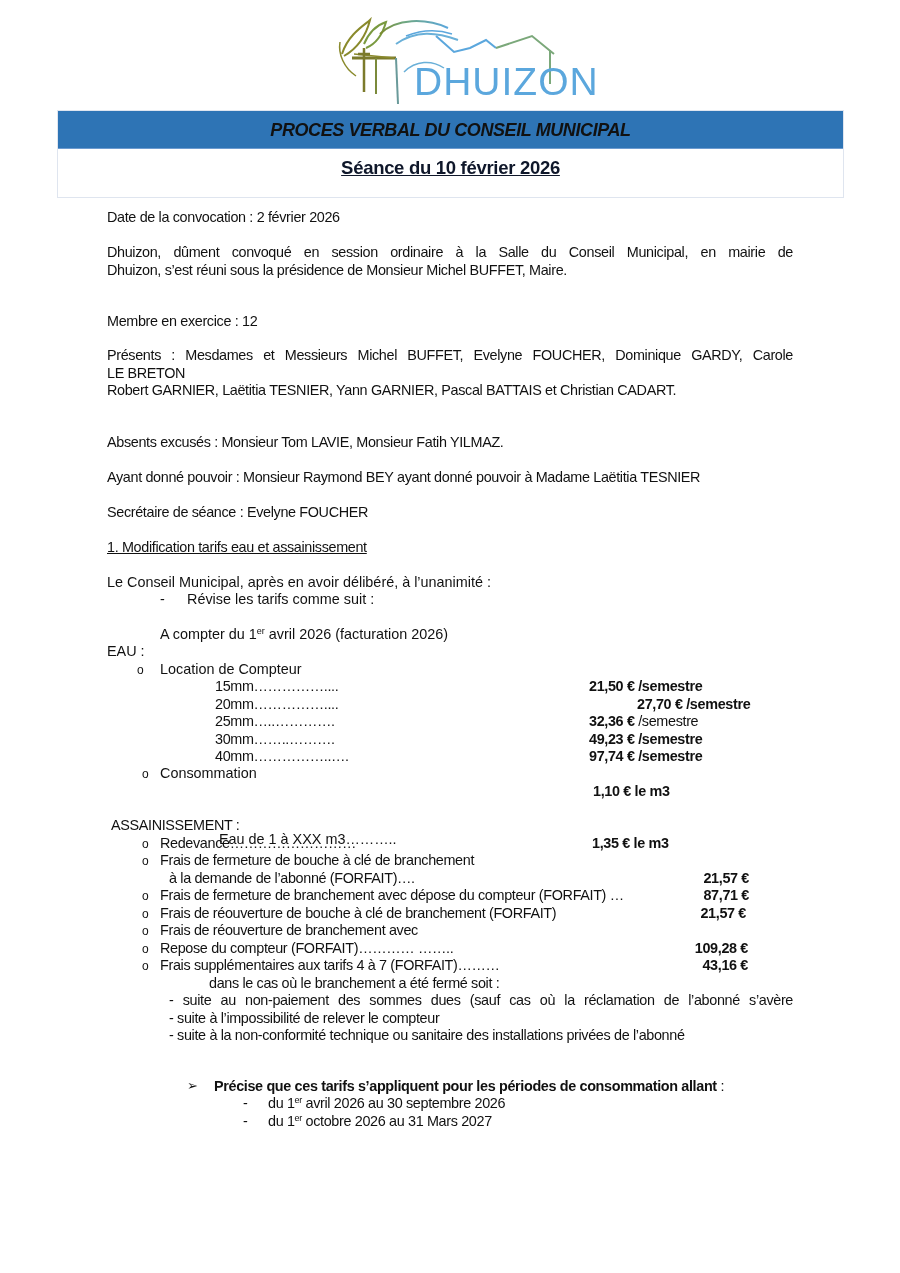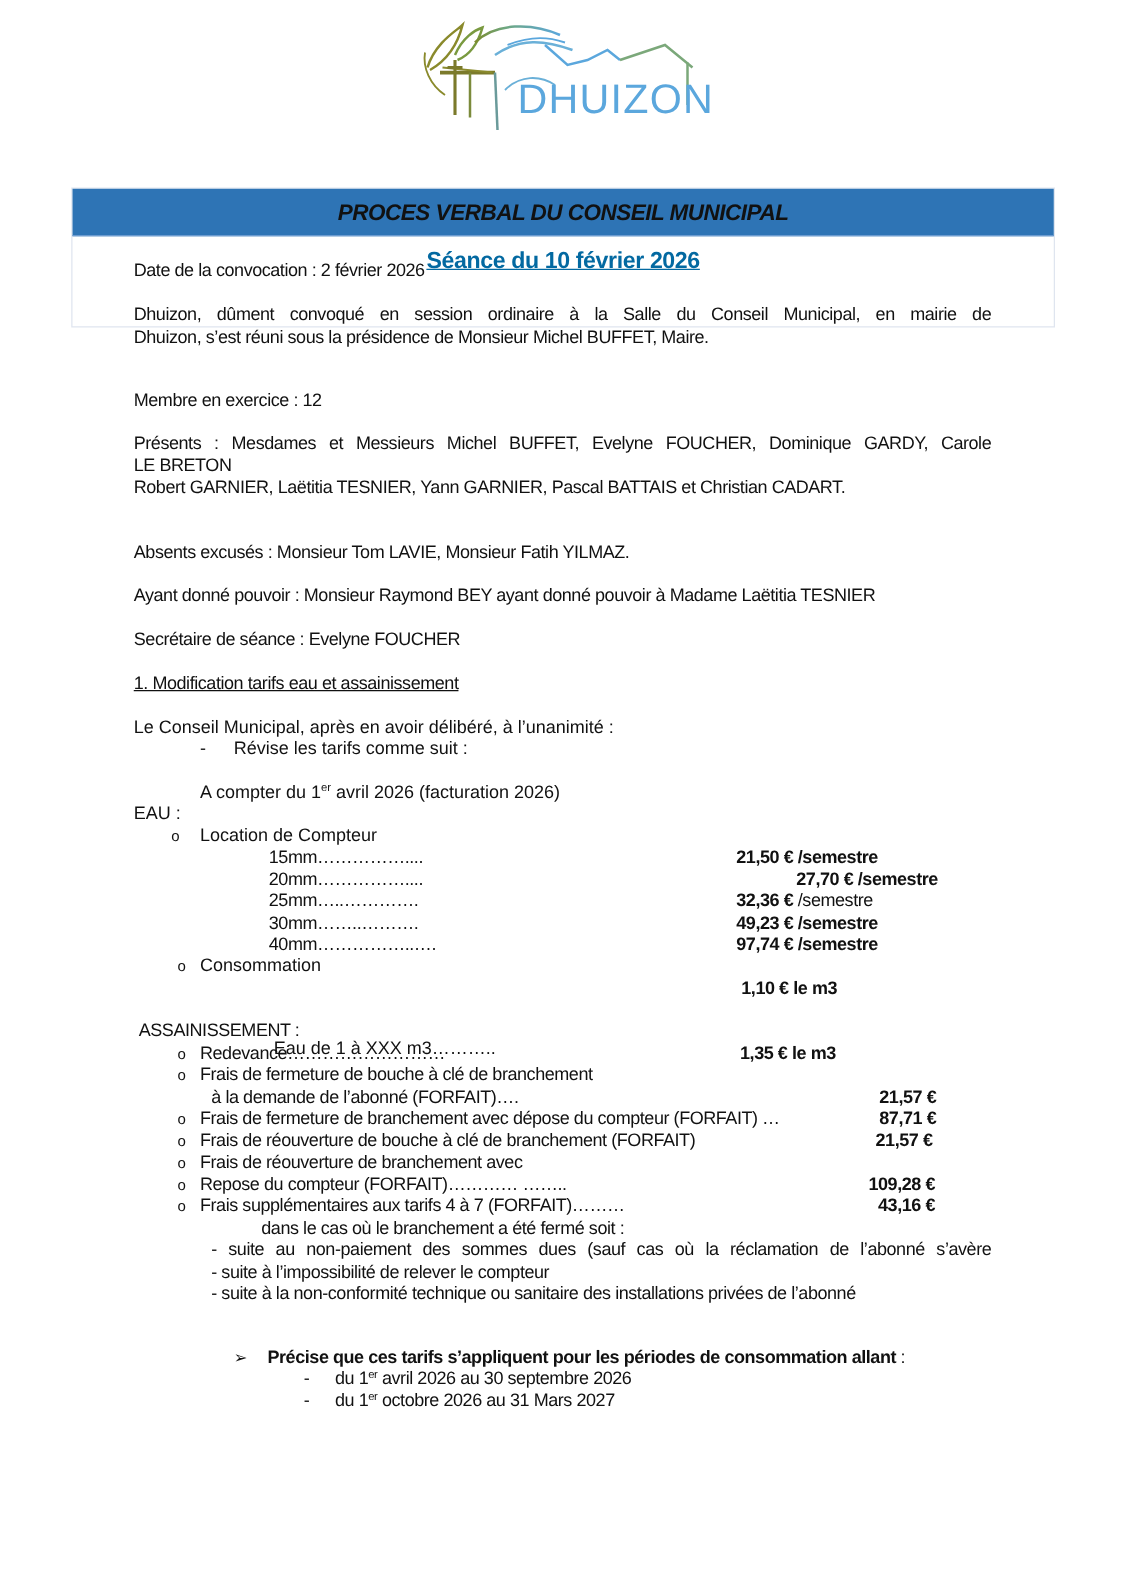--- a/index.html
+++ b/index.html
@@ -2,28 +2,28 @@
 <html><head>
   <meta charset="utf-8">
   <style>
     * { margin: 0; padding: 0; box-sizing: border-box; }
     html, body { width: 900px; height: 1273px; background: #ffffff; }
     body { position: relative; font-family: "Liberation Sans", sans-serif; color: #111; font-size: 14.2px; overflow: hidden; }
     .abs { position: absolute; white-space: nowrap; }
 
     
     .logo { position: absolute; left: 336px; top: 14px; width: 226px; height: 94px; }
-    .logo-text { position: absolute; left: 78px; top: 46px; font-family: "Liberation Sans", sans-serif; font-size: 33px; letter-spacing: 1px; color: #5ba7dd; font-weight: normal; }
+    .logo-text { position: absolute; left: 78px; top: 46px; font-family: "Liberation Sans", sans-serif; font-size: 39px; letter-spacing: 1px; color: #5ba7dd; font-weight: normal; }
 
     
-    .hdr { position: absolute; left: 57px; top: 110px; width: 787px; height: 112px; border: 1px solid #dfe5ef; margin-top: 40px; }
+    .hdr { position: absolute; left: 57px; top: 110px; width: 787px; height: 88px; border: 1px solid #dfe5ef; }
     .hdr-band { position: absolute; left: 0; top: 0; width: 100%; height: 38px; background: #2e74b5; border-bottom: 1px solid #6c9bd0; }
     .hdr-title { position: absolute; left: 0; top: 0; width: 100%; height: 38px; line-height: 38px; text-align: center; font-weight: bold; font-style: italic; font-size: 18px; color: #111; font-family: "Liberation Sans", sans-serif; letter-spacing: -0.4px; }
     .hdr-sub { position: absolute; left: 0; top: 46px; width: 100%; text-align: center; }
-    .hdr-sub span { font-size: 18.5px; font-weight: bold; color: #0369a1; text-decoration: underline; letter-spacing: -0.3px; }
+    .hdr-sub span { font-size: 18.5px; font-weight: bold; color: #0f172a; text-decoration: underline; letter-spacing: -0.3px; }
 
     .narrow { font-family: "Liberation Sans", sans-serif; font-size: 14.4px; letter-spacing: -0.35px; }
     .wide { font-family: "Liberation Sans", sans-serif; font-size: 14.4px; }
     .bold { font-weight: bold; }
     .justify { position: absolute; left: 107px; width: 686px; text-align: justify; line-height: 17.5px; font-size: 14.4px; letter-spacing: -0.35px; }
     .justify .l { display: block; text-align-last: justify; }
     .justify .last { display: block; text-align-last: left; }
     .u { text-decoration: underline; }
     sup { font-size: 9px; vertical-align: 5px; line-height: 0; }
     .bullet-o { font-size: 12px; }

